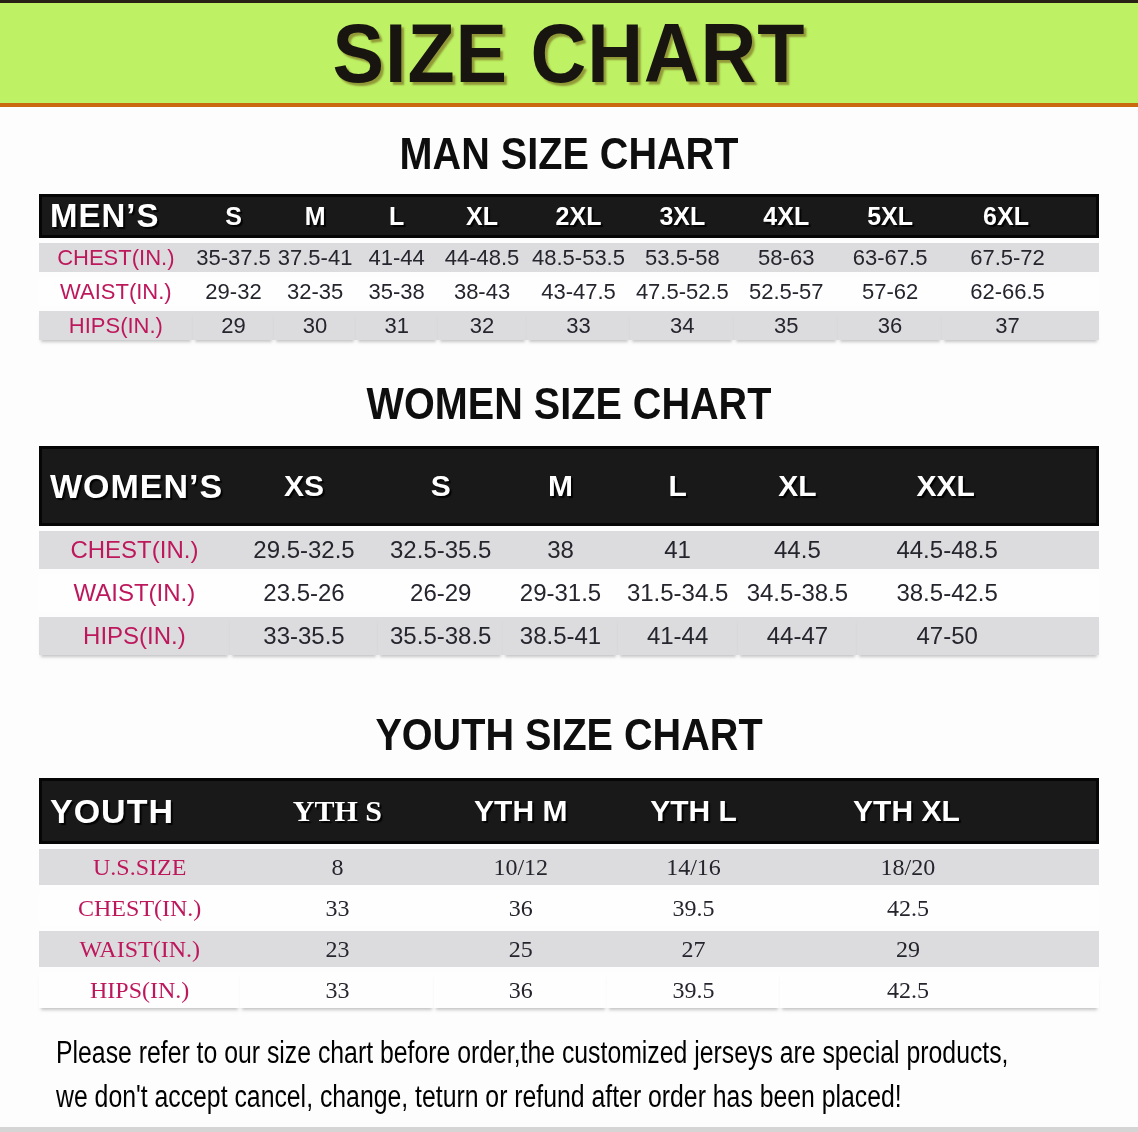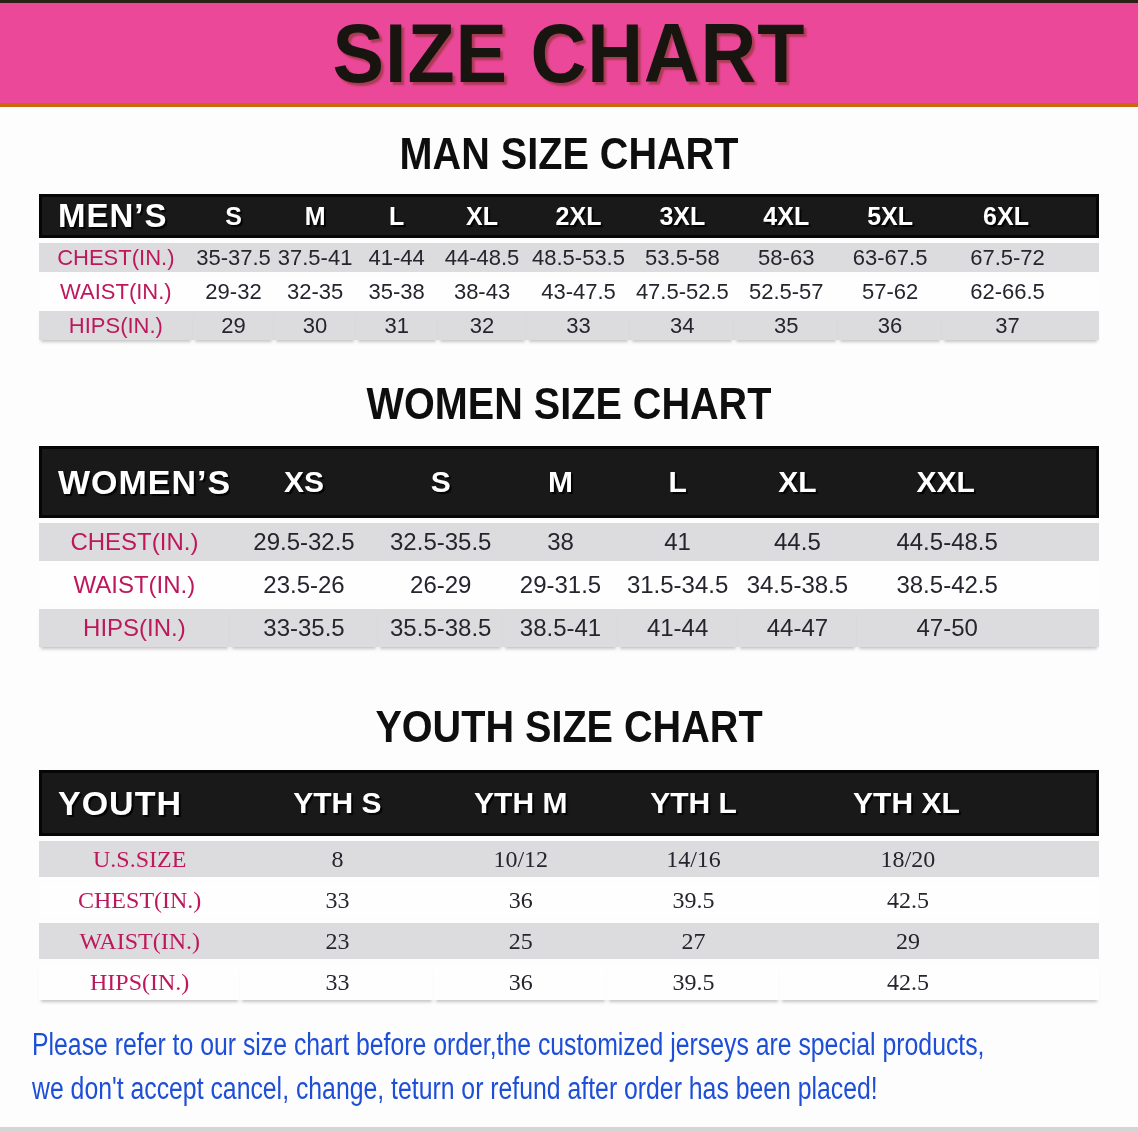--- a/index.html
+++ b/index.html
@@ -8,21 +8,21 @@
     width: 1138px; height: 1132px;
     background: #fdfdfd;
     overflow: hidden;
     position: relative;
     font-family: "Liberation Sans", sans-serif;
   }
 
   
   .banner {
     height: 107px;
-    background: #ec4899;
+    background: #bef264;
     border-top: 3px solid #2a2115;
     border-bottom: 4px solid #c9680f;
     display: flex; align-items: center; justify-content: center;
   }
   .banner-title {
     margin: 0;
     font-size: 84px;
     font-weight: bold;
     letter-spacing: 1px;
     color: #181511;
@@ -58,21 +58,21 @@
     color: #ffffff;
     font-weight: bold;
     text-align: center;
     padding: 0;
     border-top: 3px solid #060606;
     border-bottom: 3px solid #060606;
     text-shadow: 2px 2px 1px rgba(0,0,0,0.85);
     white-space: nowrap;
     overflow: hidden;
   }
-  table.size-table thead th:first-child { border-left: 3px solid #060606; text-align: left; padding-left: 16px; }
+  table.size-table thead th:first-child { border-left: 3px solid #060606; text-align: left; padding-left: 8px; }
   table.size-table thead th:last-child  { border-right: 3px solid #060606; }
   table.size-table tbody td {
     text-align: center;
     padding: 0;
     color: #25252e;
     white-space: nowrap;
     overflow: hidden;
   }
   table.size-table tbody td.row-label { color: #be185d; }
   table.size-table tbody tr:nth-child(odd) td { background: #dcdcde; }
@@ -84,46 +84,46 @@
   .men thead th.corner { font-size: 33px; letter-spacing: 1px; }
   .men tbody td { height: 29px; font-size: 22px; }
   .men tbody td.row-label { font-size: 22px; }
   .men th:nth-child(1) { width: 14.5%; }
   .men th:nth-child(2), .men th:nth-child(3), .men th:nth-child(4) { width: 7.7%; }
   .men th:nth-child(5) { width: 8.4%; }
   .men th:nth-child(6), .men th:nth-child(7), .men th:nth-child(8), .men th:nth-child(9) { width: 9.8%; }
   .men th:last-child, .men td:last-child { padding-right: 26px; }
 
   
-  .women thead th { height: 72px; font-size: 30px; }
+  .women thead th { height: 80px; font-size: 30px; }
   .women thead th.corner { font-size: 34px; letter-spacing: 1px; }
   .women tbody td { height: 38px; font-size: 24px; }
   .women th:nth-child(1) { width: 18%; }
   .women th:nth-child(2) { width: 14%; }
   .women th:nth-child(3) { width: 11.8%; }
   .women th:nth-child(4) { width: 10.8%; }
   .women th:nth-child(5) { width: 11.3%; }
   .women th:nth-child(6) { width: 11.3%; }
   .women th:last-child, .women td:last-child { padding-right: 62px; }
 
   
   .youth thead th { height: 66px; font-size: 30px; }
   .youth thead th.corner { font-size: 34px; letter-spacing: 1px; }
   .youth tbody td { height: 36px; font-size: 24px; font-family: Liberation Serif, serif; }
   .youth th:nth-child(1) { width: 19%; }
-  .youth th:nth-child(2) { width: 18.3%; }
+  .youth th:nth-child(2) { width: 18.3%; font-family: Liberation Serif, serif; }
   .youth th:nth-child(3) { width: 16.3%; }
   .youth th:nth-child(4) { width: 16.3%; }
   .youth th:last-child, .youth td:last-child { padding-right: 63px; }
 
   
   .footer-note {
     margin-top: 18px;
-    padding-left: 32px;
-    color: #1d4ed8;
+    padding-left: 56px;
+    color: #000000;
   }
   .footer-line {
     font-size: 31px;
     line-height: 44px;
     transform: scaleX(0.80);
     transform-origin: left center;
     white-space: nowrap;
   }
 
   .bottom-bar {

